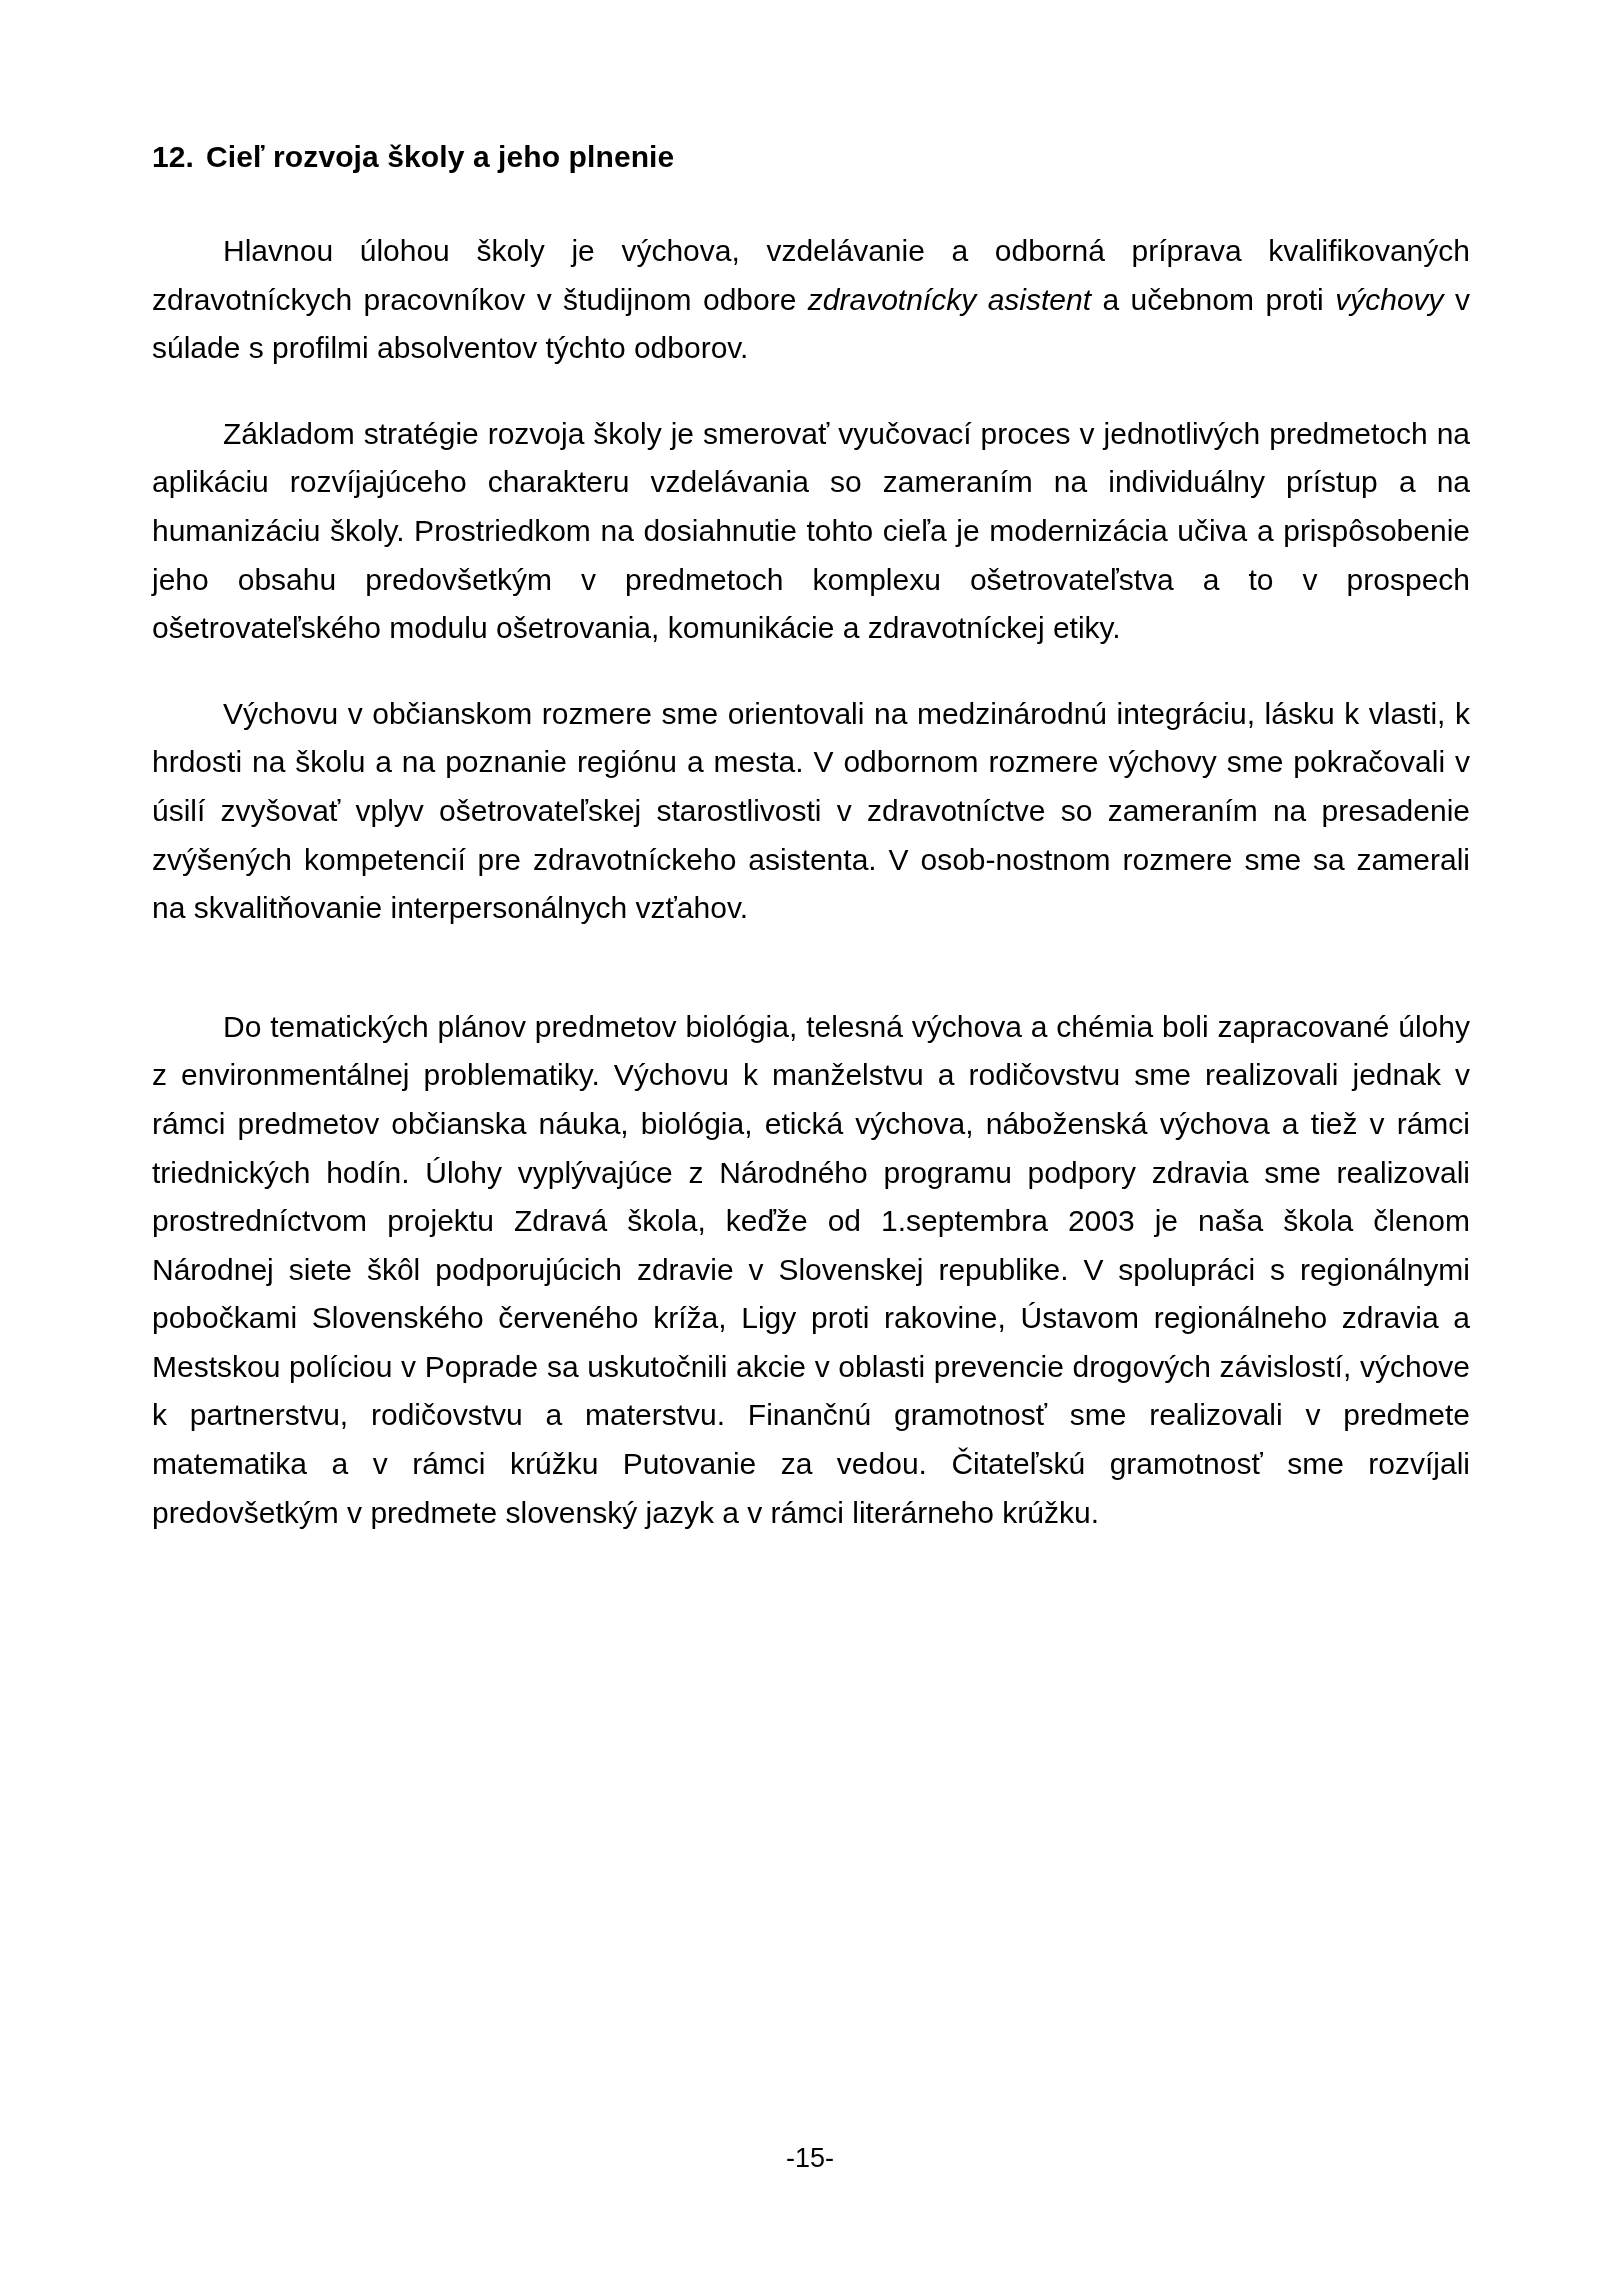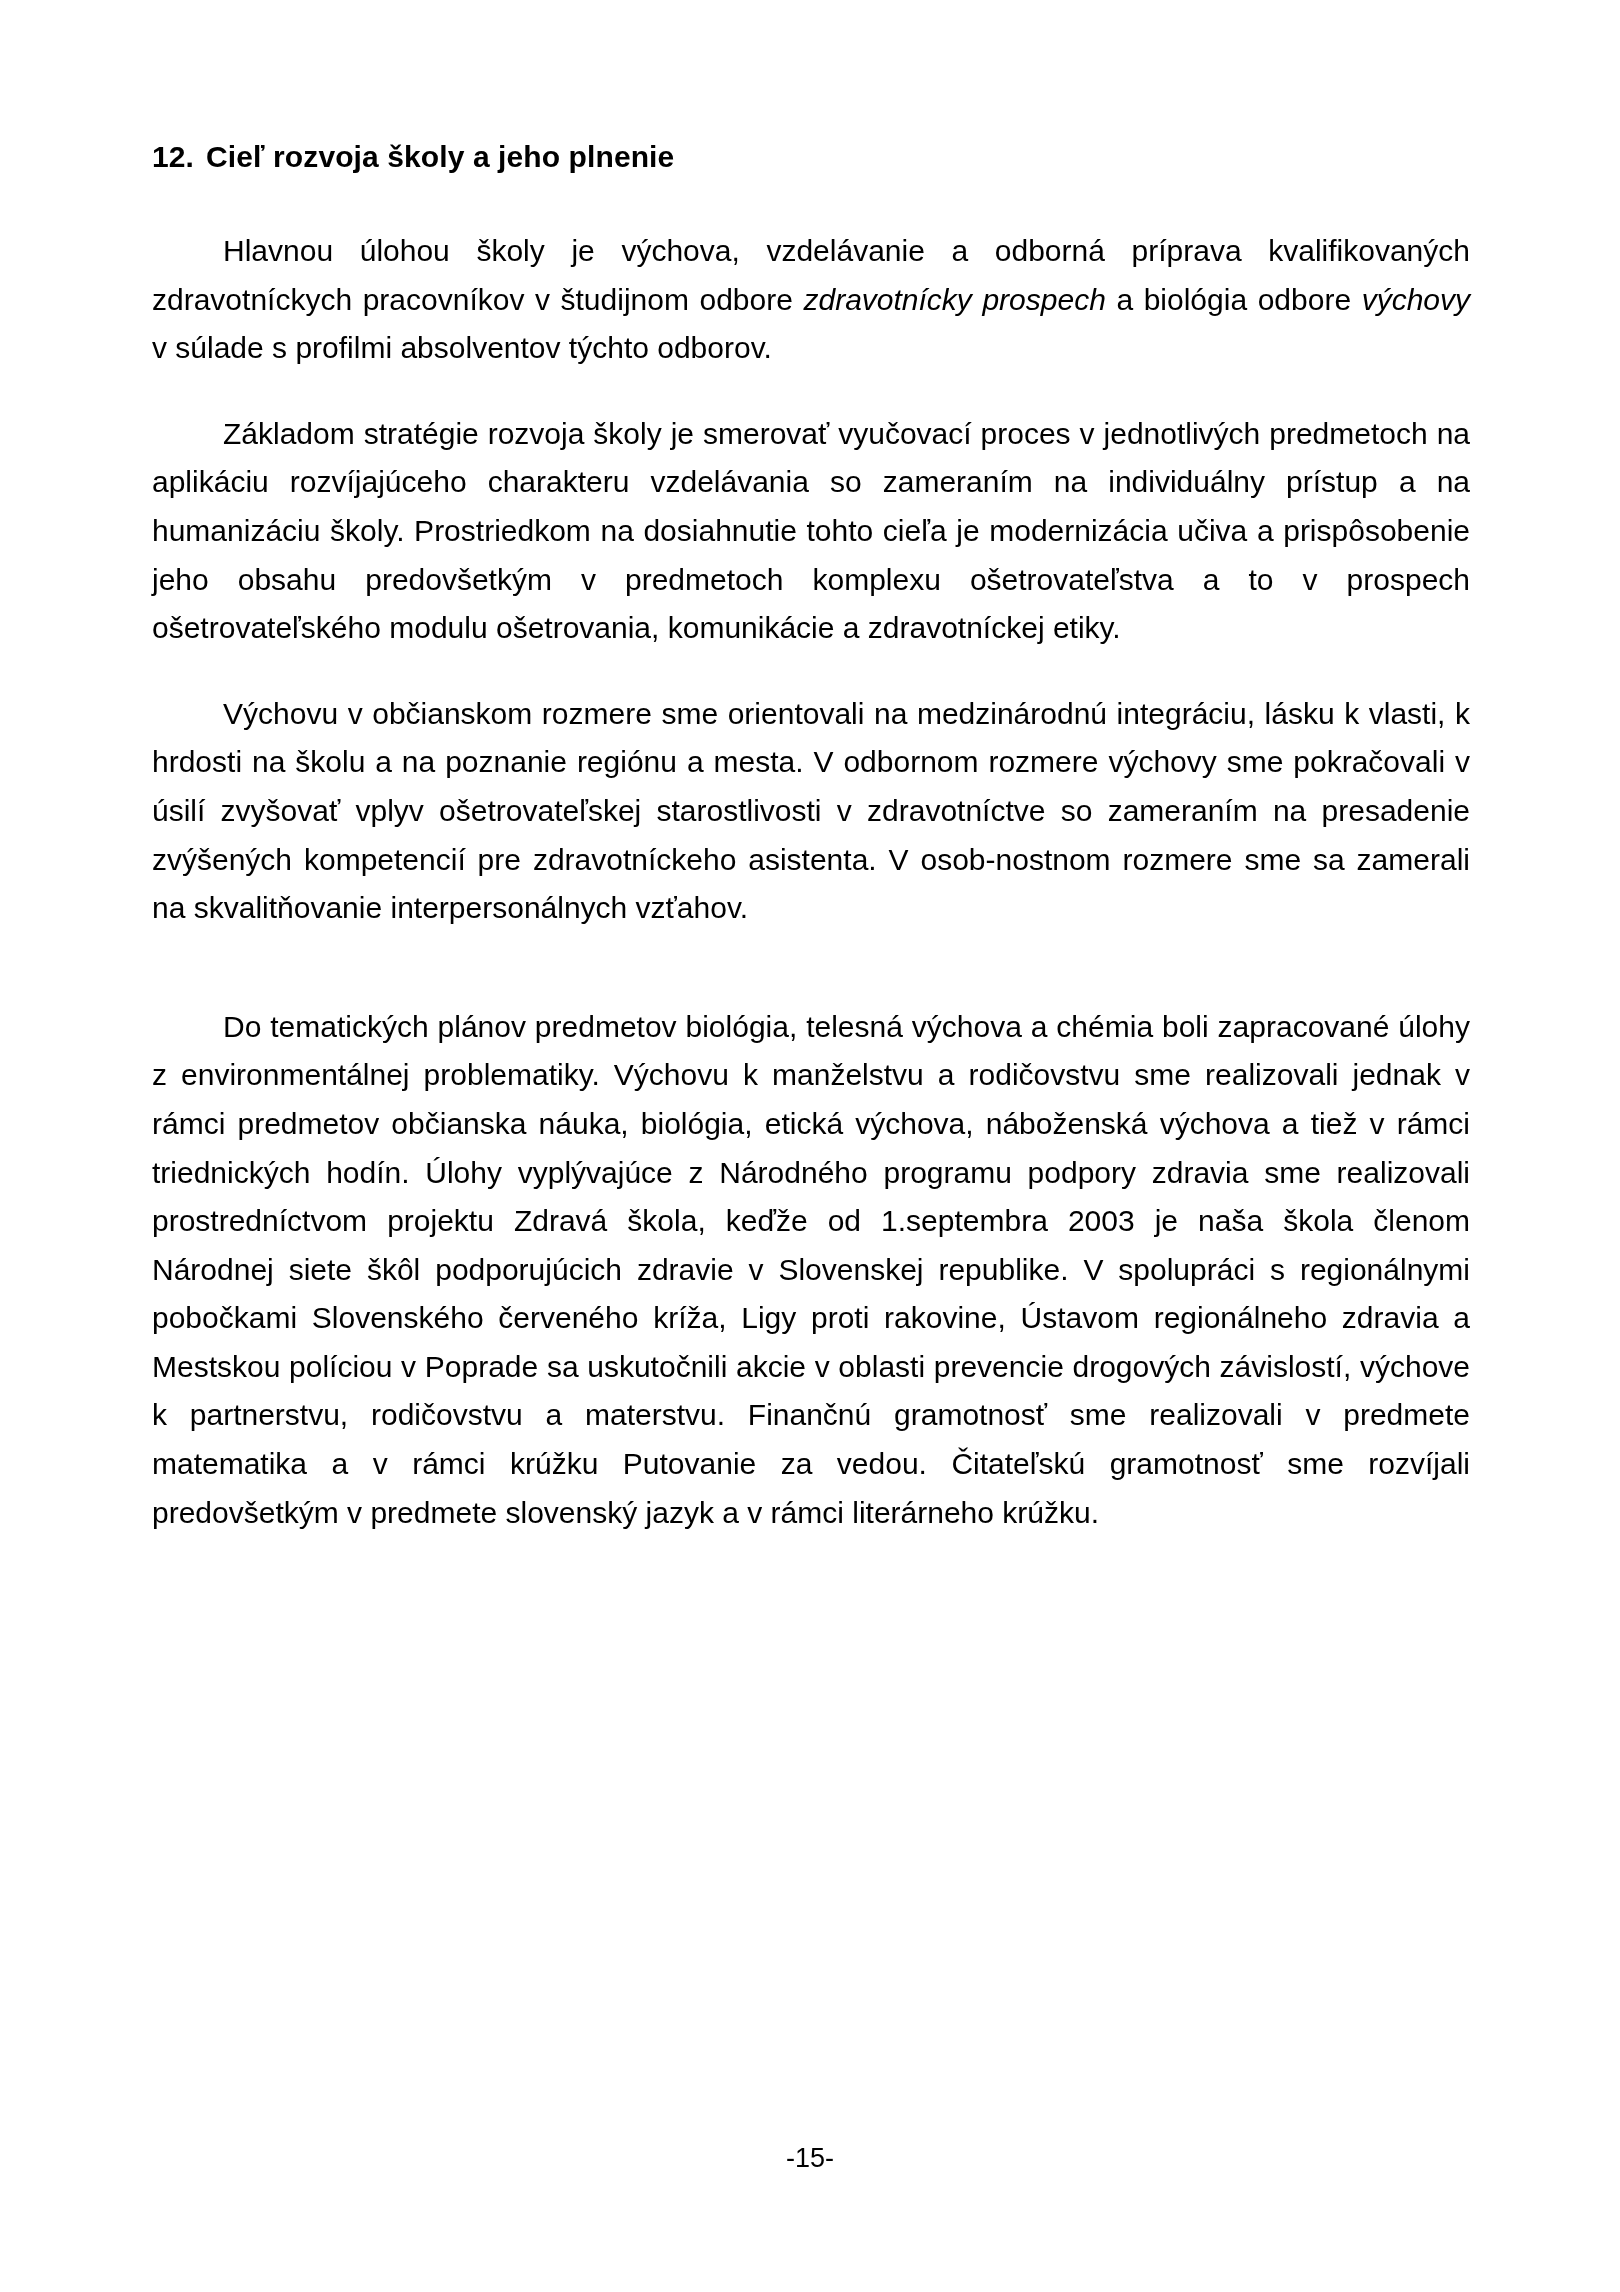--- a/index.html
+++ b/index.html
@@ -71,21 +71,21 @@
 
 <div class="page">
 
   <div class="content">
 
     <h1 class="doc-heading">
       <span class="num">12.</span><span>Cieľ rozvoja školy a jeho plnenie</span>
     </h1>
 
     <div id="paragraph-host">
-        <p class="para"><span>Hlavnou úlohou školy je výchova, vzdelávanie a odborná príprava kvalifikovaných zdravotníckych pracovníkov v študijnom odbore </span><i>zdravotnícky prospech</i><span> a biológia odbore </span><i>výchovy</i><span> v súlade s profilmi absolventov týchto odborov.</span></p>
+        <p class="para"><span>Hlavnou úlohou školy je výchova, vzdelávanie a odborná príprava kvalifikovaných zdravotníckych pracovníkov v študijnom odbore </span><i>zdravotnícky asistent</i><span> a učebnom proti </span><i>výchovy</i><span> v súlade s profilmi absolventov týchto odborov.</span></p>
         <p class="para"><span>Základom stratégie rozvoja školy je smerovať vyučovací proces v jednotlivých predmetoch na aplikáciu rozvíjajúceho charakteru vzdelávania so zameraním na individuálny prístup a na humanizáciu školy. Prostriedkom na dosiahnutie tohto cieľa je modernizácia učiva a prispôsobenie jeho obsahu predovšetkým v predmetoch komplexu ošetrovateľstva a to v prospech ošetrovateľského modulu ošetrovania, komunikácie a zdravotníckej etiky.</span></p>
         <p class="para"><span>Výchovu v občianskom rozmere sme orientovali na medzinárodnú integráciu, lásku k vlasti, k hrdosti na školu a na poznanie regiónu a mesta. V odbornom rozmere výchovy sme pokračovali v úsilí zvyšovať vplyv ošetrovateľskej starostlivosti  v zdravotníctve so zameraním na presadenie zvýšených kompetencií pre zdravotníckeho asistenta. V osob-nostnom rozmere sme sa zamerali na skvalitňovanie interpersonálnych vzťahov.</span></p>
         <div class="gap-lg"></div>
         <p class="para"><span>Do tematických plánov predmetov biológia, telesná výchova a chémia boli zapracované úlohy z environmentálnej problematiky. Výchovu k manželstvu a rodičovstvu sme realizovali jednak v rámci predmetov občianska náuka, biológia, etická výchova, náboženská výchova a tiež v rámci triednických hodín. Úlohy vyplývajúce z Národného programu podpory zdravia sme realizovali prostredníctvom projektu Zdravá škola, keďže od 1.septembra 2003 je naša škola členom Národnej siete škôl podporujúcich zdravie v Slovenskej republike. V spolupráci s regionálnymi pobočkami Slovenského červeného kríža, Ligy proti rakovine, Ústavom regionálneho zdravia a Mestskou políciou v Poprade sa uskutočnili akcie v oblasti prevencie drogových závislostí, výchove k partnerstvu, rodičovstvu a materstvu. Finančnú gramotnosť sme realizovali v predmete matematika a v rámci krúžku Putovanie za vedou. Čitateľskú gramotnosť sme rozvíjali predovšetkým v predmete slovenský jazyk a v rámci literárneho krúžku.</span></p>
       </div>
 
   </div>
 
   <div class="footer">
     <span>-15-</span>

